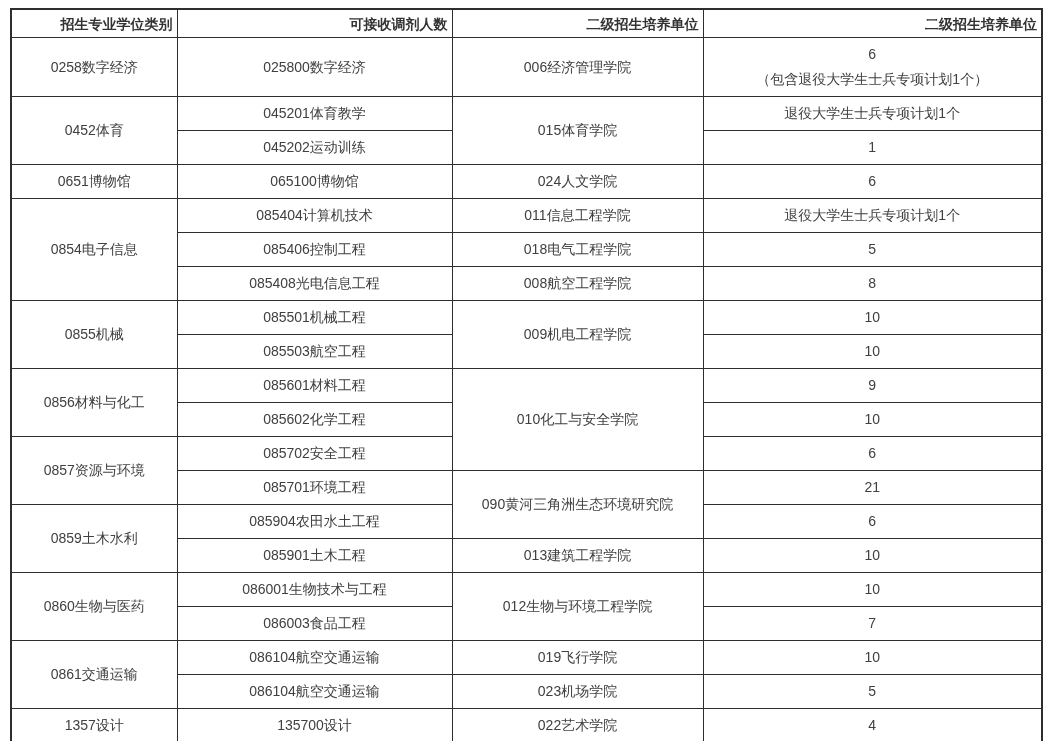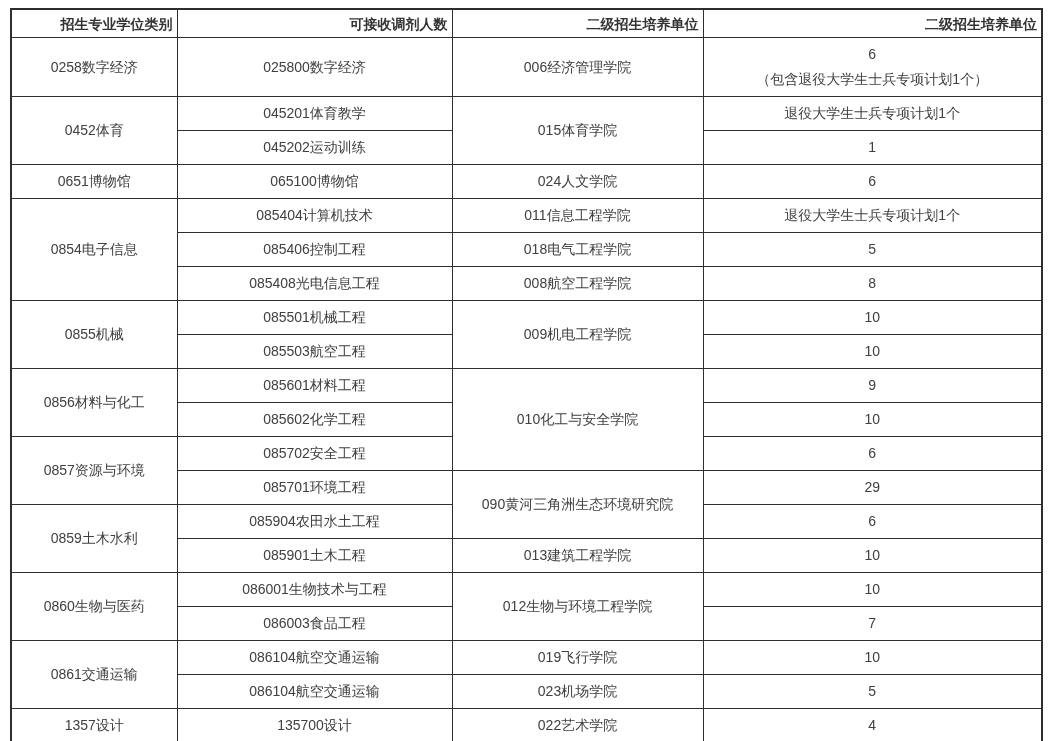--- a/index.html
+++ b/index.html
@@ -128,21 +128,21 @@
           <td>10</td>
         </tr>
         <tr>
           <td rowspan="2">0857资源与环境</td>
           <td>085702安全工程</td>
           <td>6</td>
         </tr>
         <tr>
           <td>085701环境工程</td>
           <td rowspan="2">090黄河三角洲生态环境研究院</td>
-          <td>29</td>
+          <td>21</td>
         </tr>
         <tr>
           <td rowspan="2">0859土木水利</td>
           <td>085904农田水土工程</td>
           <td>6</td>
         </tr>
         <tr>
           <td>085901土木工程</td>
           <td>013建筑工程学院</td>
           <td>10</td>

